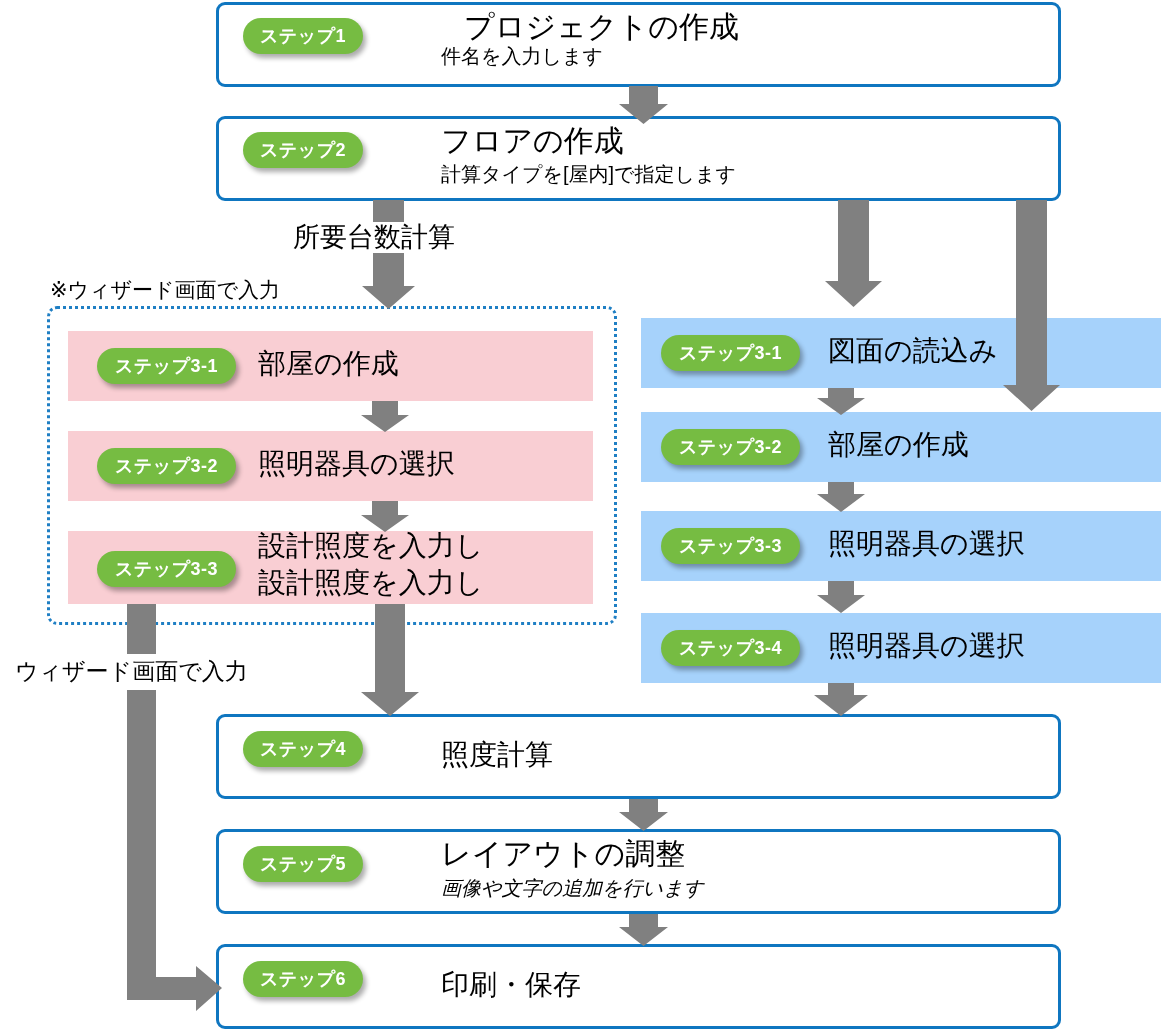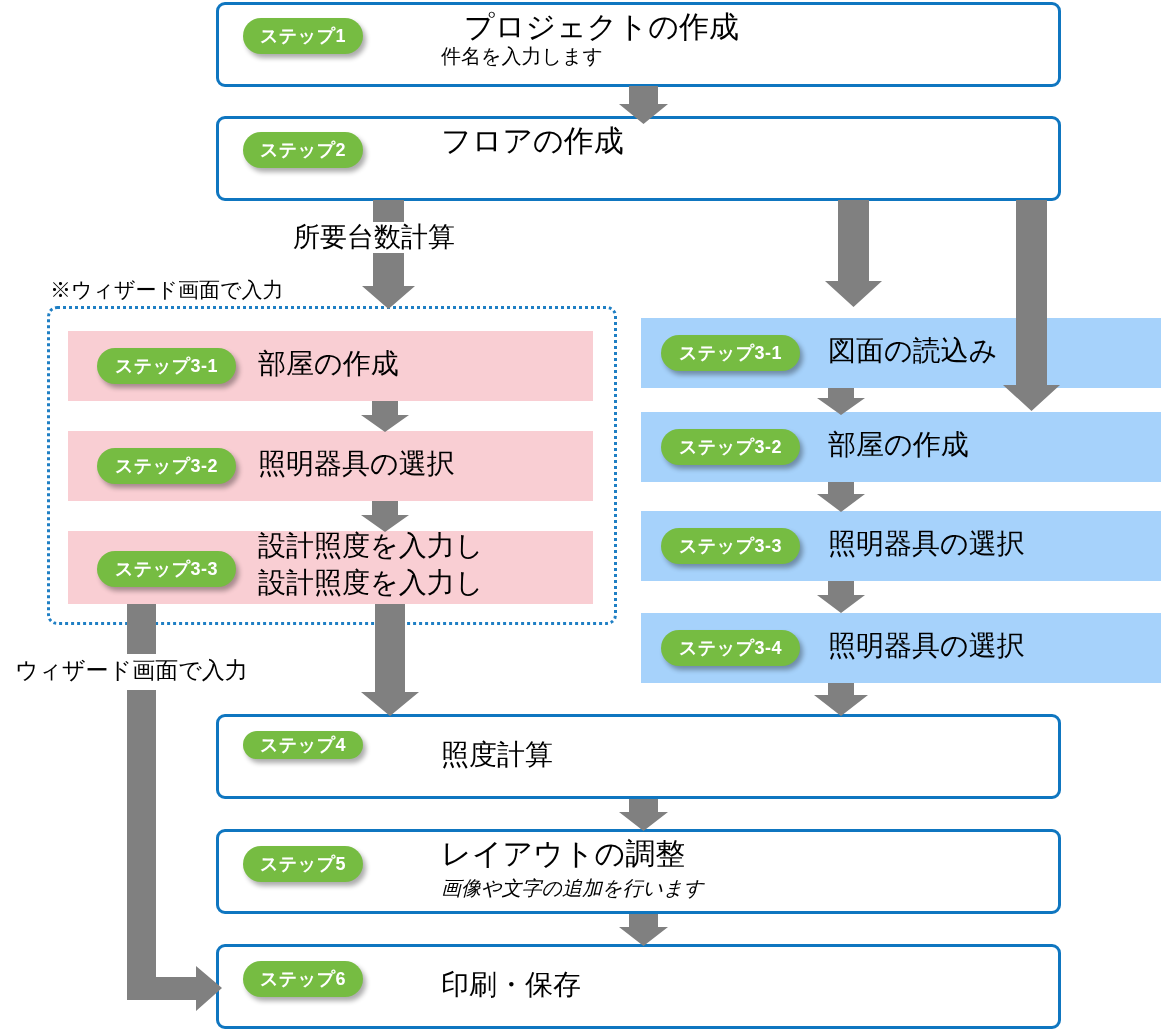--- a/index.html
+++ b/index.html
@@ -45,21 +45,20 @@
     position:absolute;
     color:#000000;
     white-space:nowrap;
     line-height:1.05;
   }
   .freetext{
     position:absolute;
     color:#000000;
     white-space:nowrap;
     line-height:1.05;
-    font-family:Liberation Serif, serif;
   }
 
   
   .dotbox{
     position:absolute;
     box-sizing:border-box;
     border:3px dotted #1f7fc4;
     border-radius:10px;
     background:transparent;
   }
@@ -77,20 +76,21 @@
   </svg>
 
   <div class="box wbox" style="left:216px;top:2px;width:845px;height:85px;"></div>
   <div class="badge" style="left:243px;top:18px;width:120px;height:36px;font-size:18px;">ステップ1</div>
   <div class="ttl" style="left:464px;top:11px;font-size:30px;">プロジェクトの作成</div>
   <div class="sub" style="left:441px;top:46px;font-size:20px;">件名を入力します</div>
 
   <div class="box wbox" style="left:216px;top:116px;width:845px;height:85px;"></div>
   <div class="badge" style="left:243px;top:132px;width:120px;height:36px;font-size:18px;">ステップ2</div>
   <div class="ttl" style="left:441px;top:125px;font-size:30px;">フロアの作成</div>
+  <div class="sub" style="left:441px;top:164px;font-size:20px;">計算タイプを[屋内]で指定します</div>
 
   <div class="freetext" style="left:293px;top:223px;font-size:27px;">所要台数計算</div>
 
   <div class="freetext" style="left:50px;top:279px;font-size:21px;">※ウィザード画面で入力</div>
 
   <div class="dotbox" style="left:47px;top:306px;width:570px;height:319px;"></div>
 
   <div class="box pbox" style="left:68px;top:331px;width:525px;height:70px;"></div>
   <div class="badge" style="left:97px;top:348px;width:139px;height:36px;font-size:18px;">ステップ3-1</div>
   <div class="ttl" style="left:258px;top:349px;font-size:28px;">部屋の作成</div>
@@ -116,21 +116,21 @@
   <div class="badge" style="left:661px;top:528px;width:139px;height:36px;font-size:18px;">ステップ3-3</div>
   <div class="ttl" style="left:828px;top:529px;font-size:28px;">照明器具の選択</div>
 
   <div class="box bbox" style="left:641px;top:613px;width:520px;height:70px;"></div>
   <div class="badge" style="left:661px;top:630px;width:139px;height:36px;font-size:18px;">ステップ3-4</div>
   <div class="ttl" style="left:828px;top:631px;font-size:28px;">照明器具の選択</div>
 
   <div class="freetext" style="left:15px;top:659px;font-size:23px;">ウィザード画面で入力</div>
 
   <div class="box wbox" style="left:216px;top:714px;width:845px;height:85px;"></div>
-  <div class="badge" style="left:243px;top:731px;width:120px;height:28px;font-size:18px;">ステップ4</div>
+  <div class="badge" style="left:243px;top:731px;width:120px;height:36px;font-size:18px;">ステップ4</div>
   <div class="ttl" style="left:441px;top:740px;font-size:28px;">照度計算</div>
 
   <div class="box wbox" style="left:216px;top:829px;width:845px;height:85px;"></div>
   <div class="badge" style="left:243px;top:846px;width:120px;height:36px;font-size:18px;">ステップ5</div>
   <div class="ttl" style="left:441px;top:838px;font-size:30px;">レイアウトの調整</div>
   <div class="sub" style="left:441px;top:878px;font-size:20px;font-style:italic;">画像や文字の追加を行います</div>
 
   <div class="box wbox" style="left:216px;top:944px;width:845px;height:85px;"></div>
   <div class="badge" style="left:243px;top:961px;width:120px;height:36px;font-size:18px;">ステップ6</div>
   <div class="ttl" style="left:441px;top:970px;font-size:28px;">印刷・保存</div>

